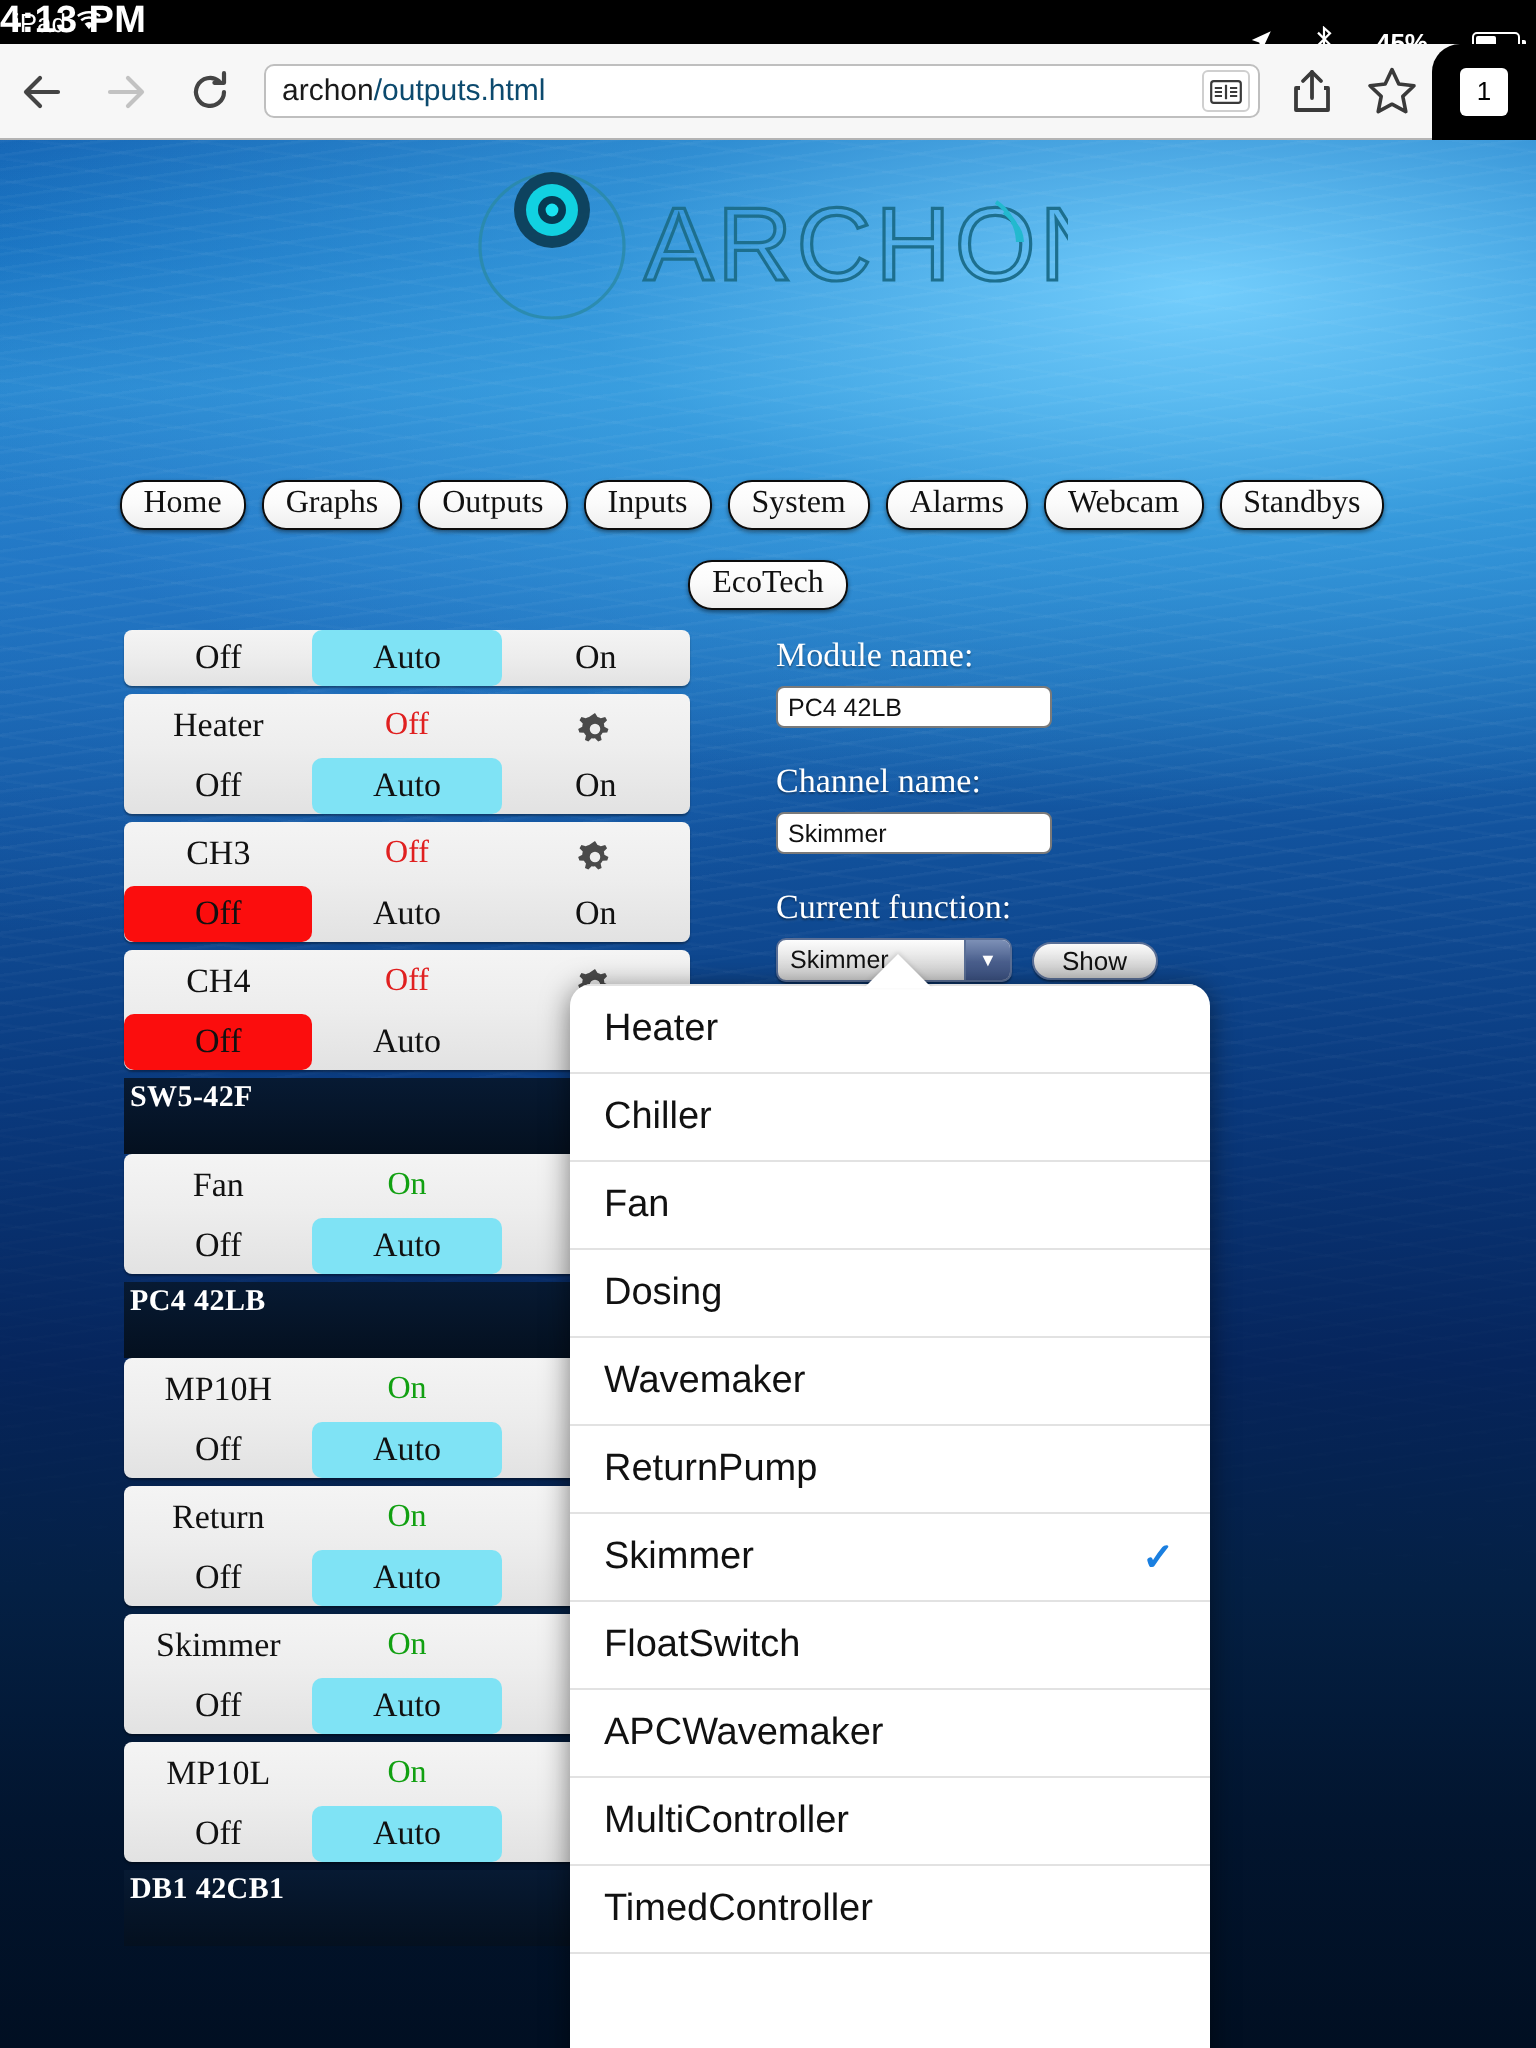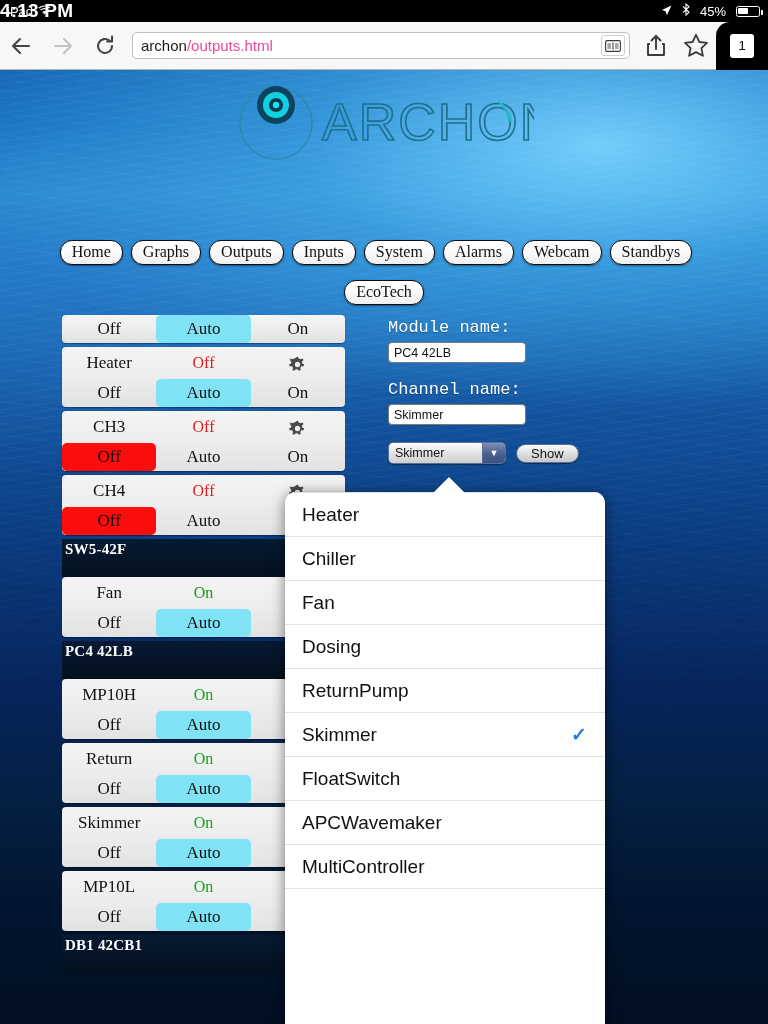--- a/index.html
+++ b/index.html
@@ -18,22 +18,22 @@
     font-size: 13px;
     font-family: "Liberation Sans", sans-serif;
     position: relative;
   }
   #status-bar .sb-left { display:flex; align-items:center; gap:5px; padding-left:7px; }
   #status-bar .sb-center {
     position:absolute; left:0; right:0; text-align:left;
     font-weight:bold; font-size:19px; letter-spacing:0.2px;
   }
   #status-bar .sb-right {
-    position:absolute; right:8px; top:0; height:22px;
-    display:flex; align-items:center; gap:10px; font-size:13px; font-weight:normal;
+    position:absolute; right:8px; top:10px; height:22px;
+    display:flex; align-items:center; gap:22px; font-size:13px; font-weight:bold;
   }
   .wifi-glyph { display:inline-block; font-size:12px; line-height:1; }
   .batt {
     width:24px; height:11px; border:1.3px solid #fff; border-radius:2.5px;
     position:relative; display:inline-block;
   }
   .batt::after {
     content:""; position:absolute; right:-3.5px; top:3px;
     width:2px; height:5px; background:#fff; border-radius:0 1px 1px 0;
   }
@@ -51,21 +51,21 @@
   .nav-btn.disabled { color:#bdbdbd; }
   .nav-btn svg { display:block; margin:0 auto; }
   #url-field {
     flex:1; height:27px; margin:0 6px 0 6px;
     background:#fff; border:1px solid #bfbfbf; border-radius:5px;
     display:flex; align-items:center; padding:0 8px;
     font-size:15px; color:#222;
     position:relative;
   }
   #url-field .url-host { color:#1a1a1a; }
-  #url-field .url-path { color:#ec4899; }
+  #url-field .url-path { color:#0c4a6e; }
   #url-field .reader-ico {
     position:absolute; right:4px; top:2px;
     width:24px; height:21px; border:1px solid #cfcfcf; border-radius:3px;
     display:flex; align-items:center; justify-content:center; background:#fff;
   }
   .tool-ico { width:40px; display:flex; align-items:center; justify-content:center; color:#3a3a3a; }
   #tab-count-wrap {
     width:52px; height:48px; background:#000;
     display:flex; align-items:center; justify-content:center;
     border-top-left-radius: 14px;
@@ -154,21 +154,21 @@
     display:flex; align-items:center; justify-content:center;
     font-family:"Liberation Serif", serif; font-size:17px; color:#111;
     cursor:pointer; border-radius:5px;
   }
   .seg.sel-auto { background:#7fe3f5; }
   .seg.sel-off  { background:#fb0d0d; color:#111; }
 
   
   #form-col { position:absolute; left:388px; top:248px; width:250px; }
   .field-label {
-    color:#ffffff; font-family:Liberation Mono, monospace;
+    color:#ffffff; font-family:Liberation Serif, serif;
     font-size:17px; margin-bottom:5px; text-shadow:0 1px 1px rgba(0,0,0,0.35);
   }
   .text-input {
     width:138px; height:21px; background:#fff;
     border:1px solid #7a7a7a; border-radius:4px;
     font-size:12.5px; font-family:"Liberation Sans", sans-serif;
     color:#111; padding:0 5px; display:flex; align-items:center;
     margin-bottom:17px;
   }
   .select-row { display:flex; align-items:center; gap:10px; }
@@ -450,20 +450,21 @@
       <div class="module-header">DB1 42CB1</div>
     </div>
 
   <div id="form-col">
     <div class="field-label">Module name:</div>
     <div class="text-input">PC4 42LB</div>
 
     <div class="field-label">Channel name:</div>
     <div class="text-input">Skimmer</div>
 
+    <div class="field-label">Current function:</div>
     <div class="select-row">
       <div class="ios-select">
         <span class="sel-val">Skimmer</span>
         <span class="sel-arrow">▼</span>
       </div>
       <div class="show-btn">Show</div>
     </div>
   </div>
 
   <div id="fn-caret"></div>
@@ -478,35 +479,43 @@
       </div>
       <div class="fn-item">
         <span class="fn-label">Fan</span>
         <span class="fn-check">✓</span>
       </div>
       <div class="fn-item">
         <span class="fn-label">Dosing</span>
         <span class="fn-check">✓</span>
       </div>
       <div class="fn-item">
+        <span class="fn-label">Wavemaker</span>
+        <span class="fn-check">✓</span>
+      </div>
+      <div class="fn-item">
         <span class="fn-label">ReturnPump</span>
         <span class="fn-check">✓</span>
       </div>
       <div class="fn-item checked">
         <span class="fn-label">Skimmer</span>
         <span class="fn-check">✓</span>
       </div>
       <div class="fn-item">
         <span class="fn-label">FloatSwitch</span>
         <span class="fn-check">✓</span>
       </div>
       <div class="fn-item">
         <span class="fn-label">APCWavemaker</span>
         <span class="fn-check">✓</span>
       </div>
       <div class="fn-item">
         <span class="fn-label">MultiController</span>
         <span class="fn-check">✓</span>
       </div>
+      <div class="fn-item">
+        <span class="fn-label">TimedController</span>
+        <span class="fn-check">✓</span>
+      </div>
       <div class="fn-item"></div>
     </div>
 
 </div>
 
 </body></html>

